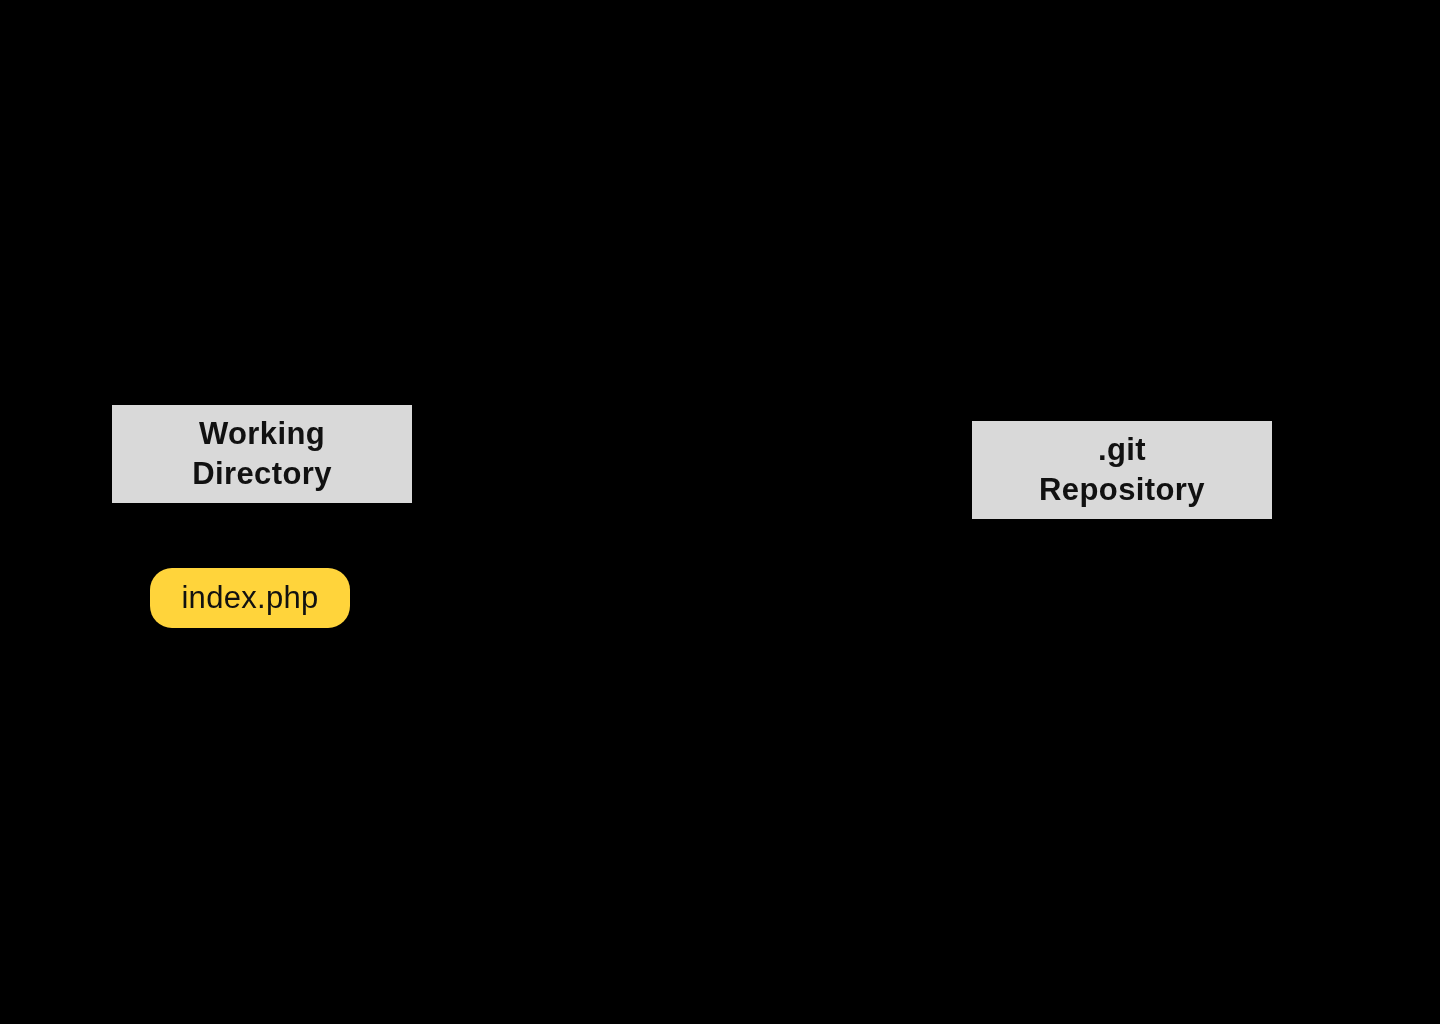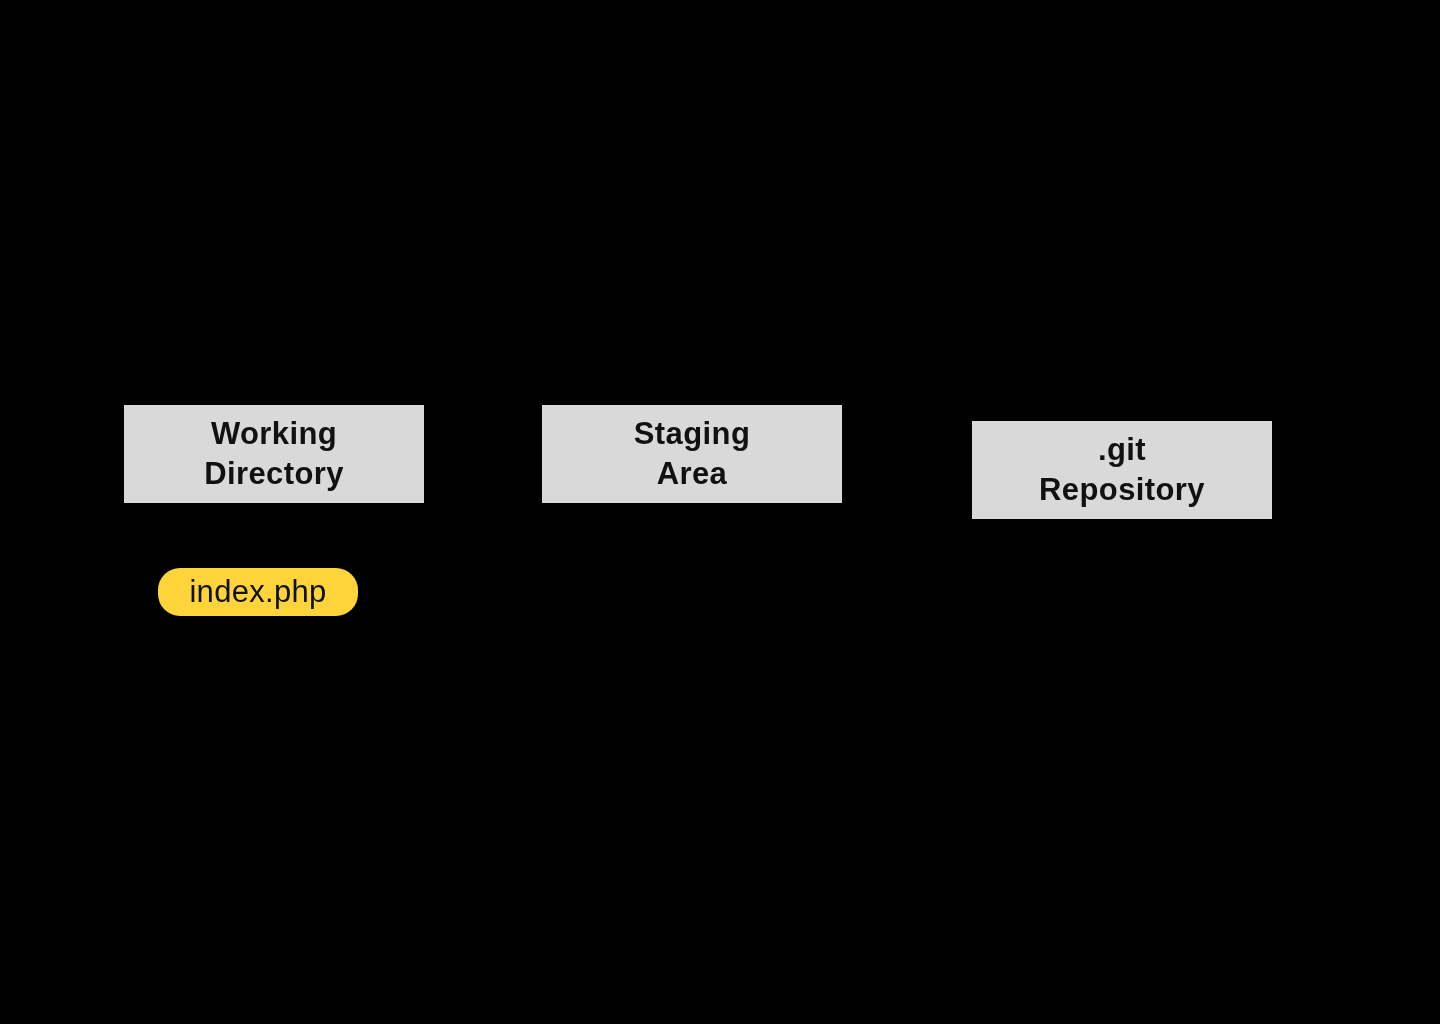--- a/index.html
+++ b/index.html
@@ -21,38 +21,38 @@
   .zone-box {
     position: absolute;
     top: 405px;
     width: 300px;
     height: 98px;
     background: var(--box-bg, #d9d9d9);
     display: flex;
     align-items: center;
     justify-content: center;
   }
-  .zone-box.col-0 { left: 124px; }
+  .zone-box.col-0 { left: 112px; }
   .zone-box.col-1 { left: 542px; }
   .zone-box.col-2 { left: 972px; margin-top: 16px; }
   .zone-label {
     font-size: 31px;
     line-height: 40px;
     font-weight: 600;
     letter-spacing: 0.4px;
     color: var(--text-color, #111111);
     text-align: center;
     white-space: pre-line;
   }
   .file-badge {
     position: absolute;
-    left: 158px;
+    left: 150px;
     top: 568px;
     width: 200px;
-    height: 48px;
+    height: 60px;
     border-radius: 22px;
     background: var(--badge-bg, #ffd43b);
     display: flex;
     align-items: center;
     justify-content: center;
   }
   .file-badge-label {
     font-size: 31px;
     font-weight: 400;
     letter-spacing: 0.3px;
@@ -62,24 +62,20 @@
 </head>
 <body>
 
 <div class="diagram">
 
   <div class="zone-box col-0">
     <div class="zone-label">Working
 Directory</div>
   </div>
 
-  <div class="zone-box col-1">
-    <div class="zone-label">Staging
-Area</div>
-  </div>
 
   <div class="zone-box col-2">
     <div class="zone-label">.git
 Repository</div>
   </div>
 
   <div class="file-badge">
     <div class="file-badge-label">index.php</div>
   </div>
 

